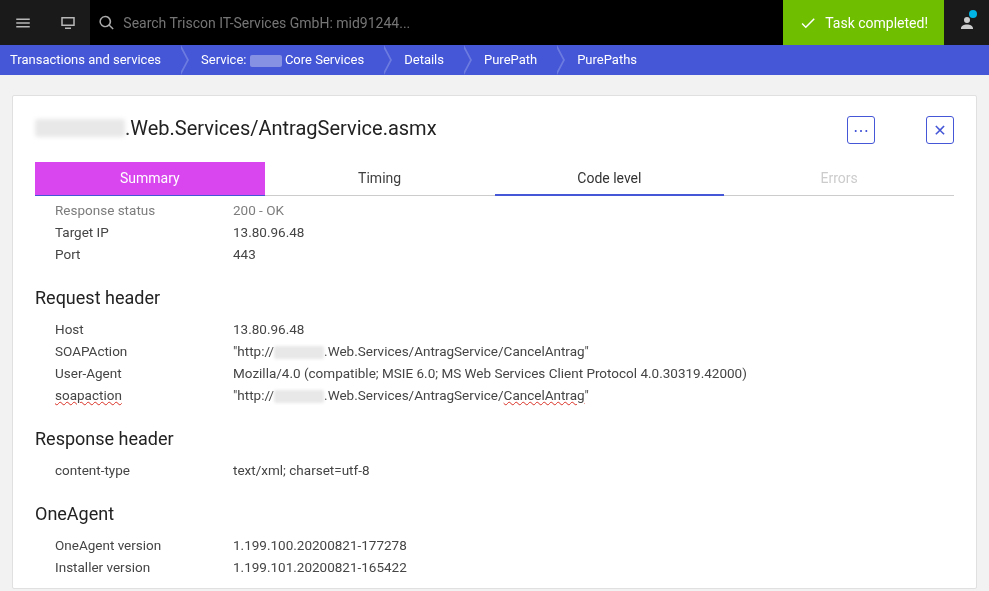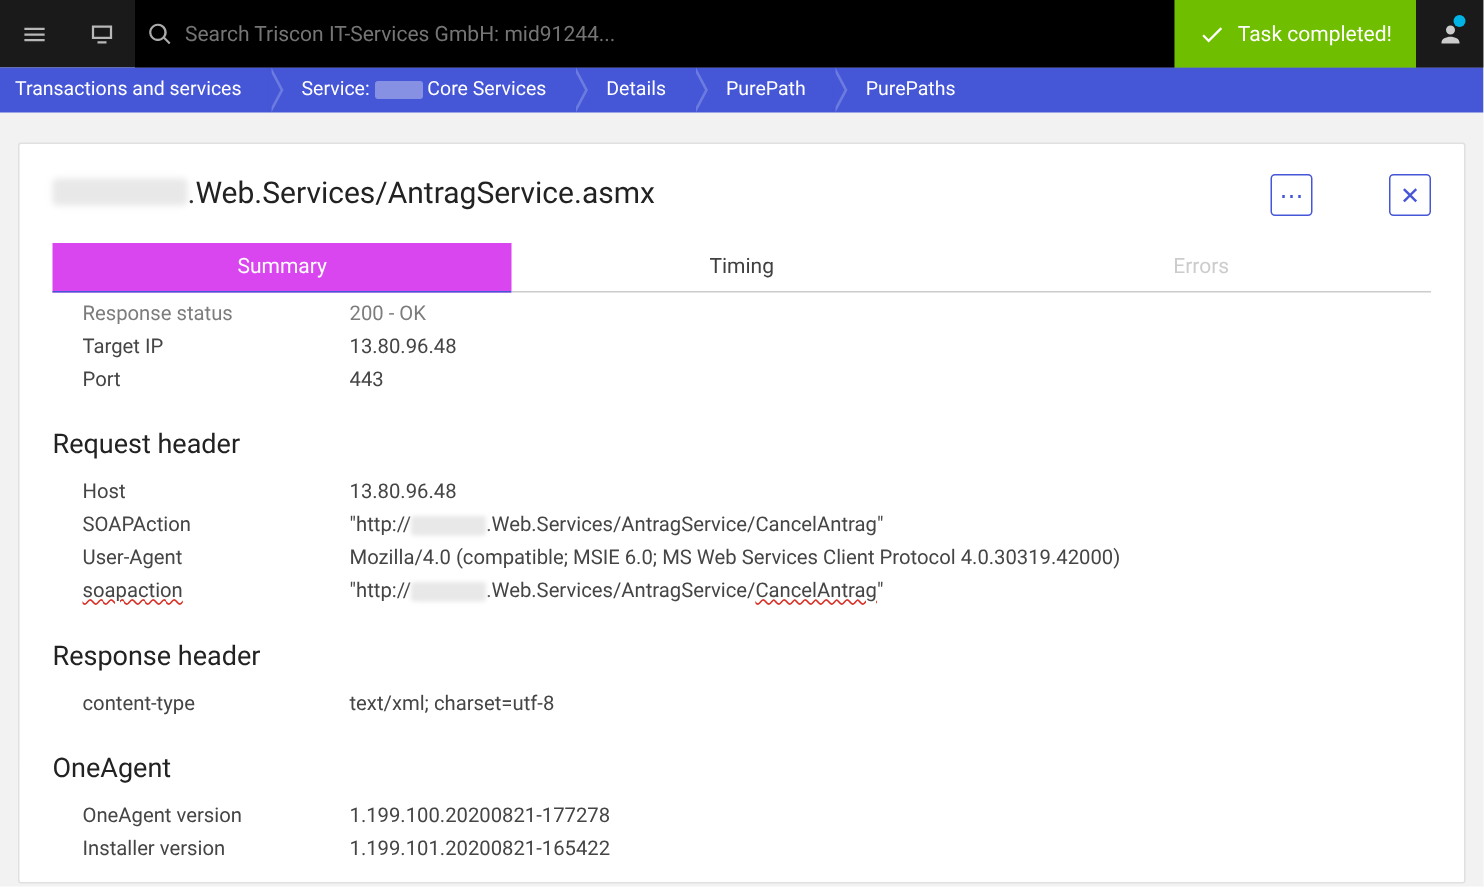--- a/index.html
+++ b/index.html
@@ -93,20 +93,21 @@
           <span>⋯</span>
         </div>
       <div class="head-btn">
           <span>✕</span>
         </div>
     </div>
 
     <div class="tabs">
       <div class="tab active">Summary</div>
       <div class="tab">Timing</div>
+      <div class="tab under">Code level</div>
       <div class="tab disabled">Errors</div>
     </div>
 
     <div class="body">
       <div class="kv" style="margin-top:-2px; opacity:0.7;">
           <div class="k">Response status</div>
           <div class="v">200 - OK</div>
         </div>
       <div class="kv">
           <div class="k">Target IP</div>

